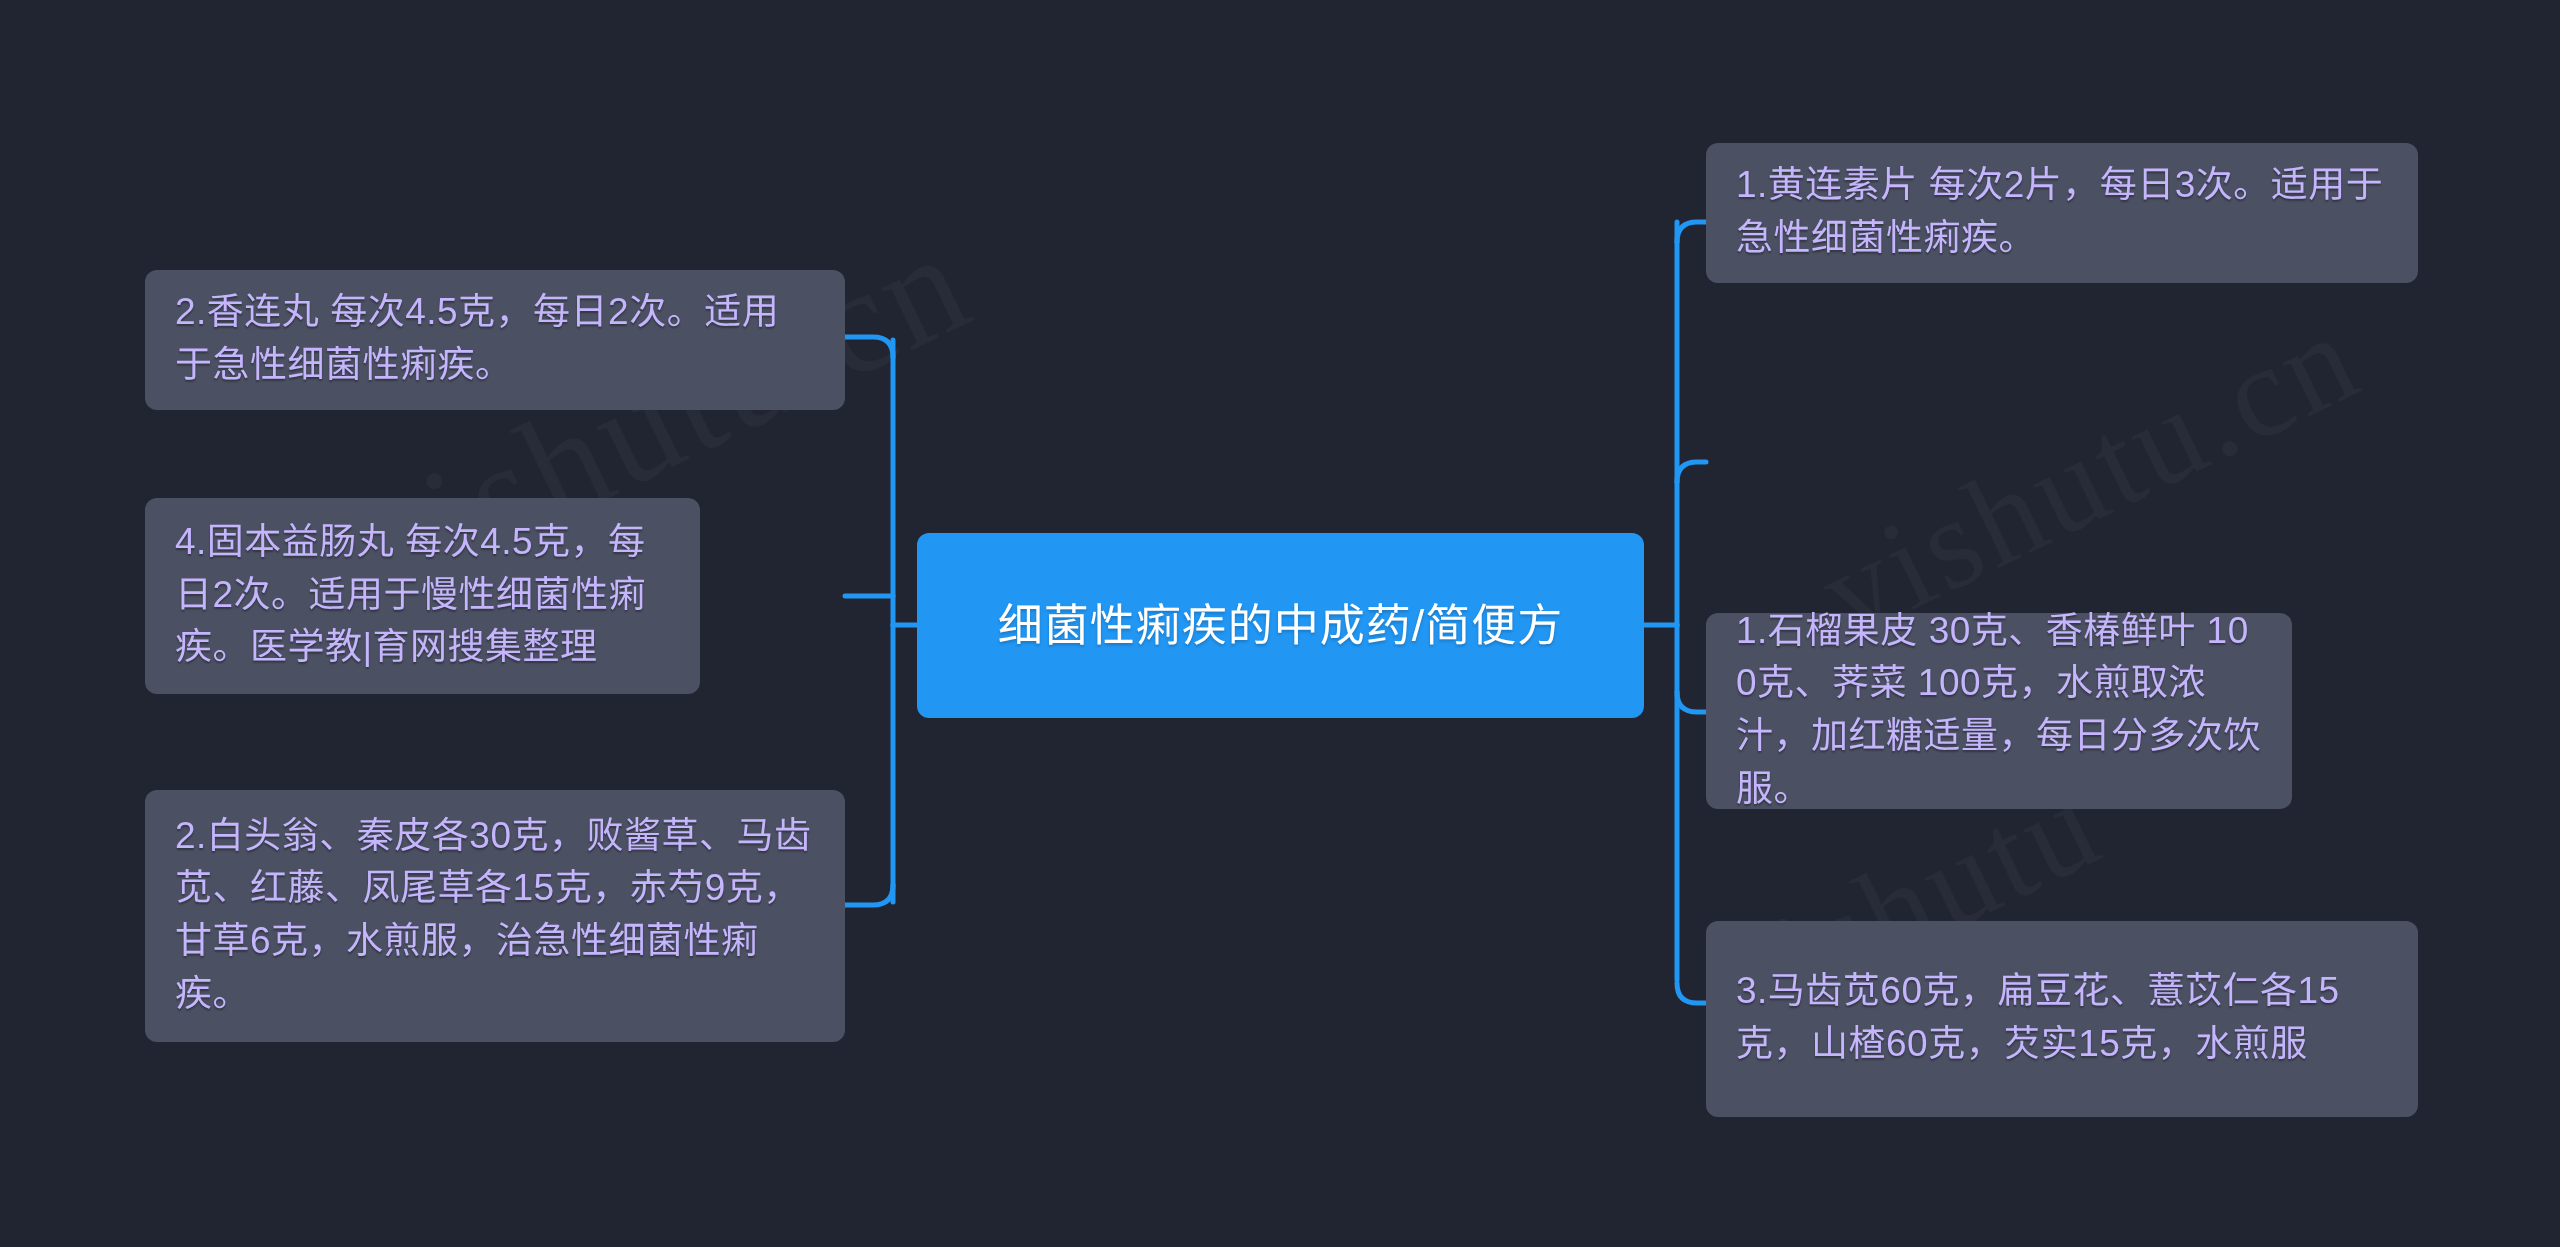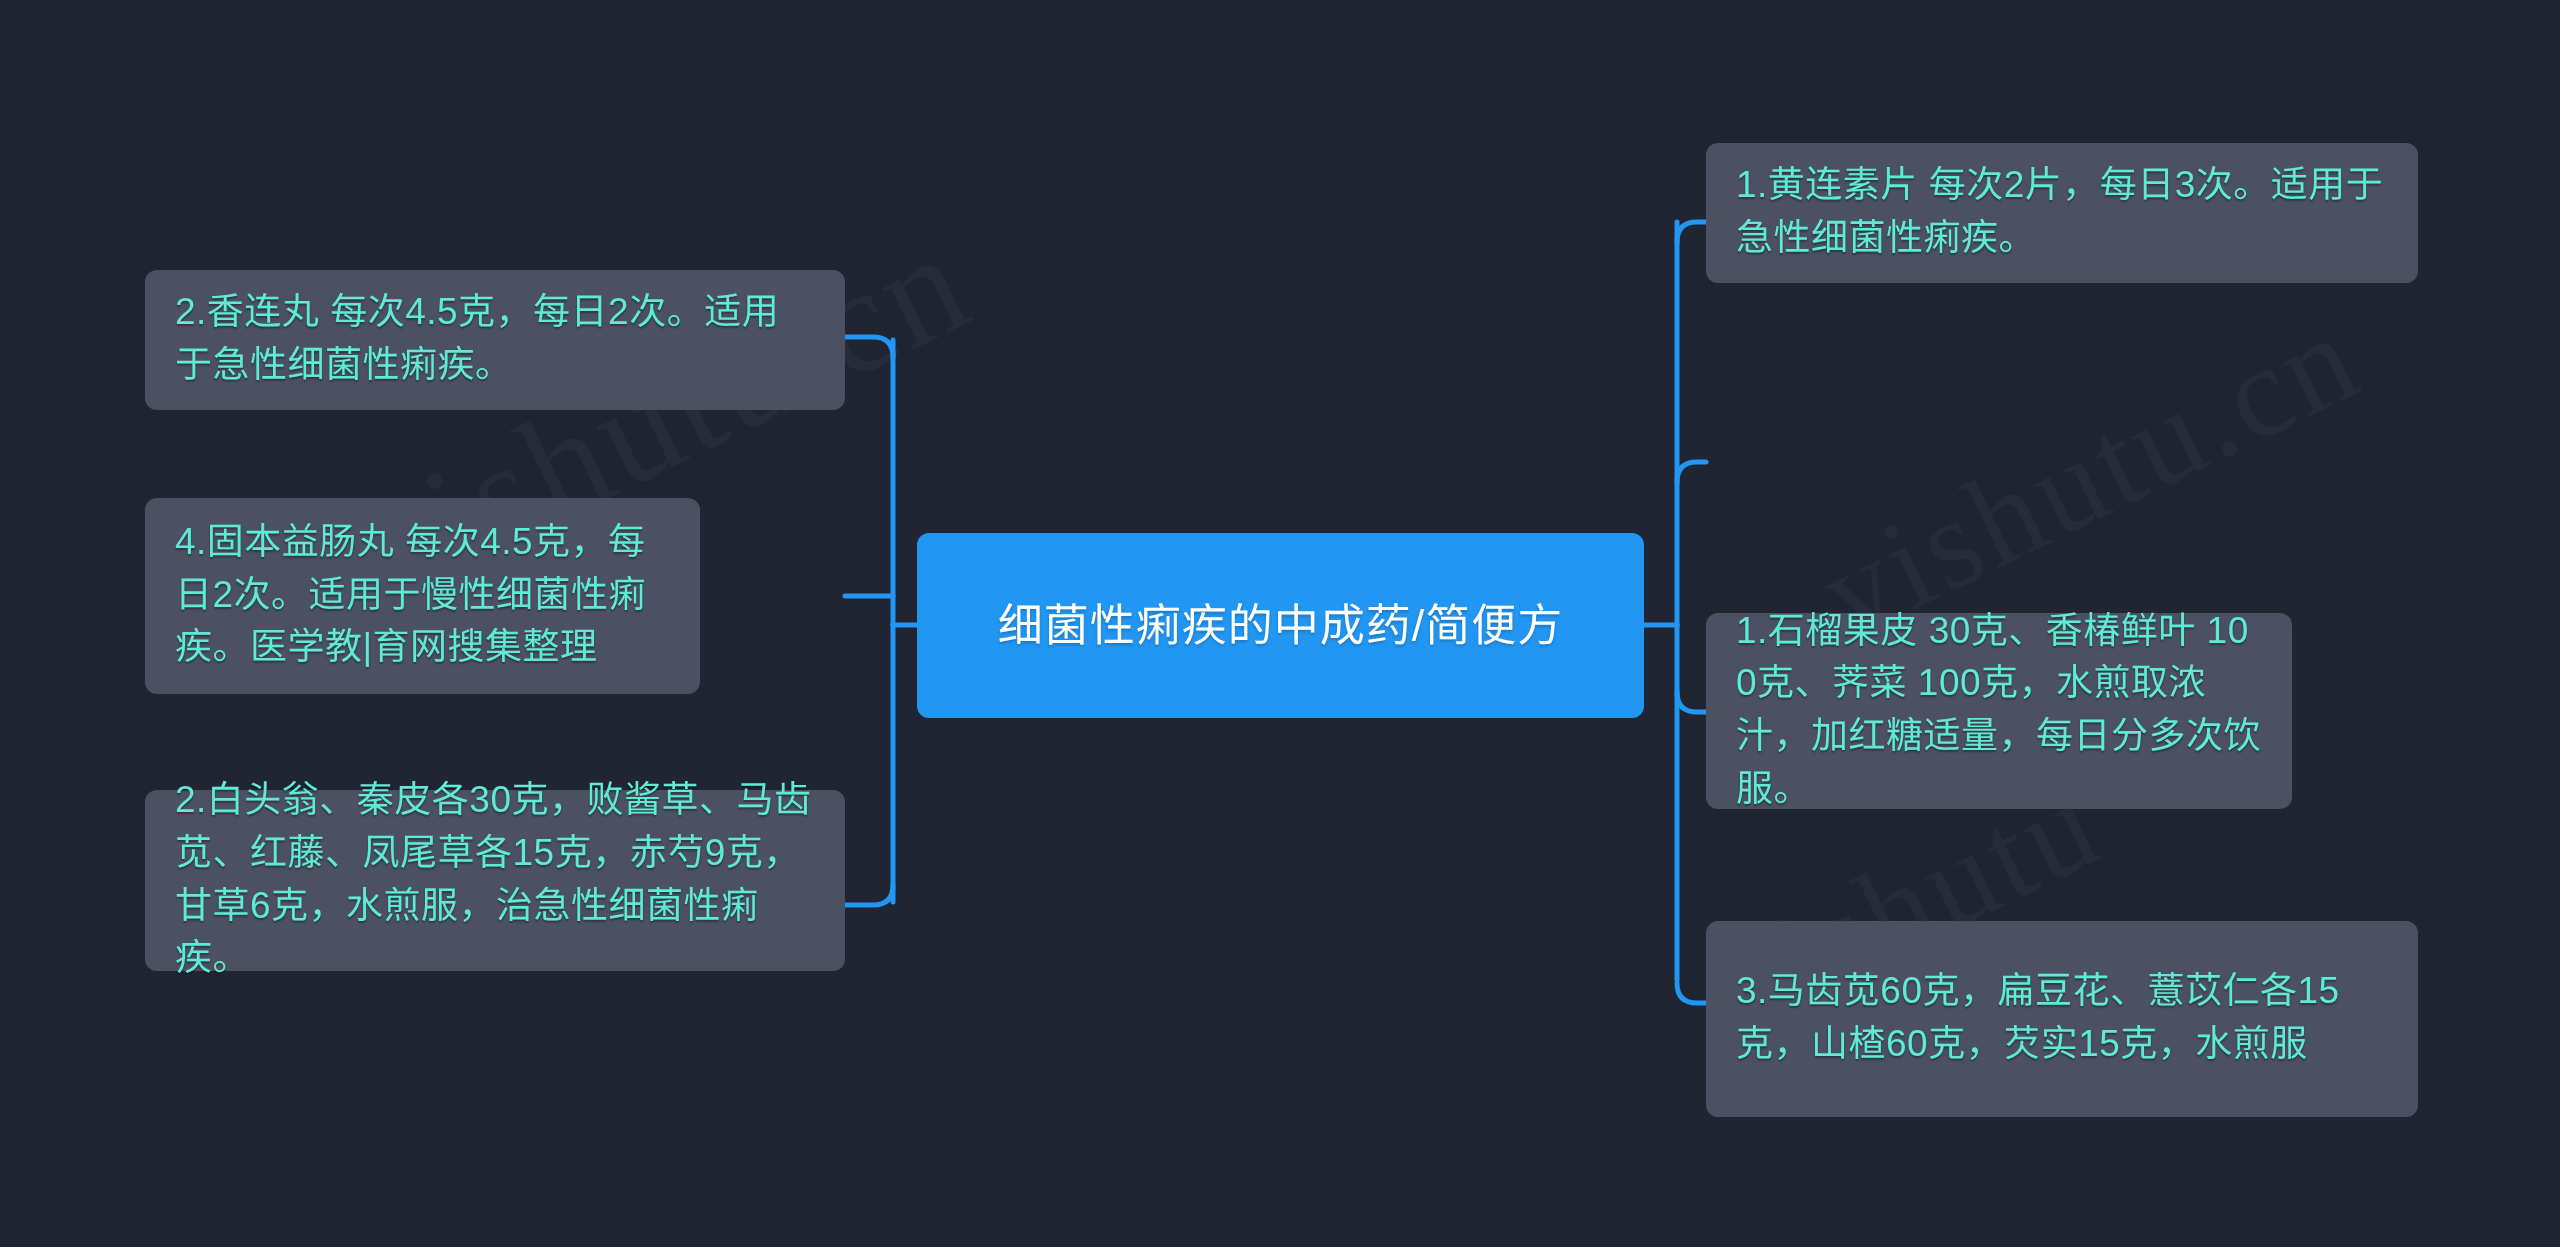--- a/index.html
+++ b/index.html
@@ -62,21 +62,21 @@
     position: absolute;
     box-sizing: border-box;
     z-index: 2;
     border-radius: 12px;
     display: flex;
     align-items: center;
   }
 
   .branch-node {
     background: #4b5162;
-    color: #5eead4;
+    color: #c4b5fd;
     padding: 22px 30px 24px 30px;
     font-size: 37px;
     line-height: 1.42;
     letter-spacing: 0.5px;
     text-shadow: 0 2px 2px rgba(0, 0, 0, 0.35);
   }
 
   .central-node {
     background: #2196f3;
     color: #ffffff;
@@ -91,21 +91,21 @@
 
   .node-text {
     display: block;
     width: 100%;
     word-break: break-all;
   }
 
   
   #node-left-1 { left: 145px; top: 258px; width: 700px; height: 140px; margin-top: 12px; }
   #node-left-2 { left: 145px; top: 498px; width: 555px; height: 196px; }
-  #node-left-3 { left: 145px; top: 790px; width: 700px; height: 181px; }
+  #node-left-3 { left: 145px; top: 790px; width: 700px; height: 252px; }
 
   
   #node-center { left: 917px; top: 533px; width: 727px; height: 185px; }
 
   
   #node-right-1 { left: 1706px; top: 143px; width: 712px; height: 140px; }
   #node-right-2 { left: 1706px; top: 383px; width: 712px; height: 140px; }
   #node-right-3 { left: 1706px; top: 613px; width: 586px; height: 196px; }
   #node-right-4 { left: 1706px; top: 903px; width: 712px; height: 196px; margin-top: 18px; }
 </style>

